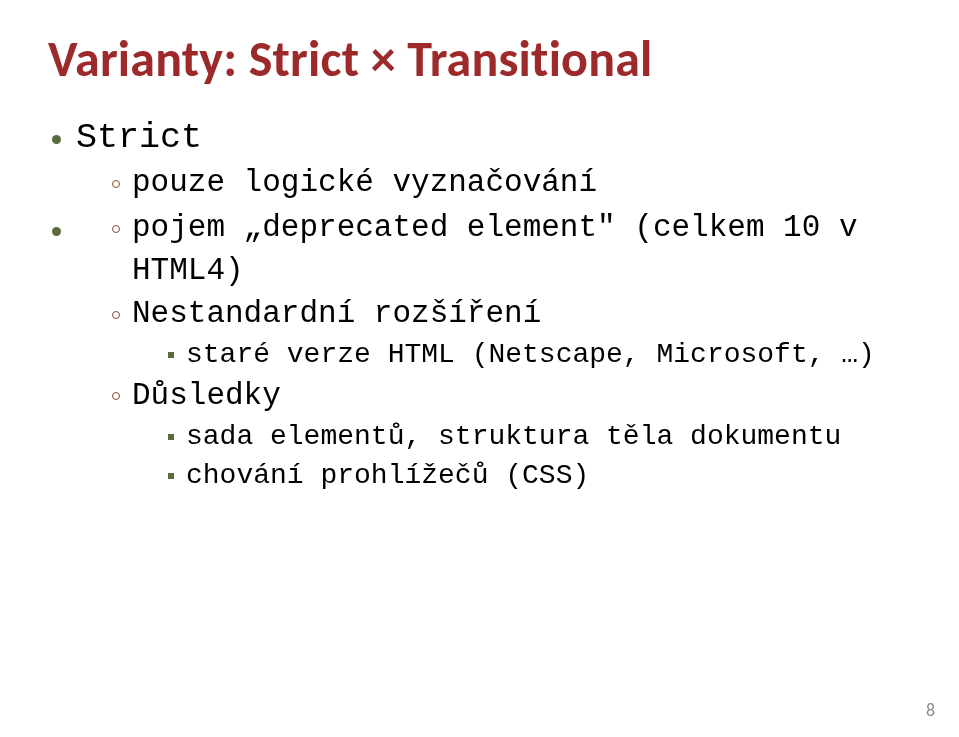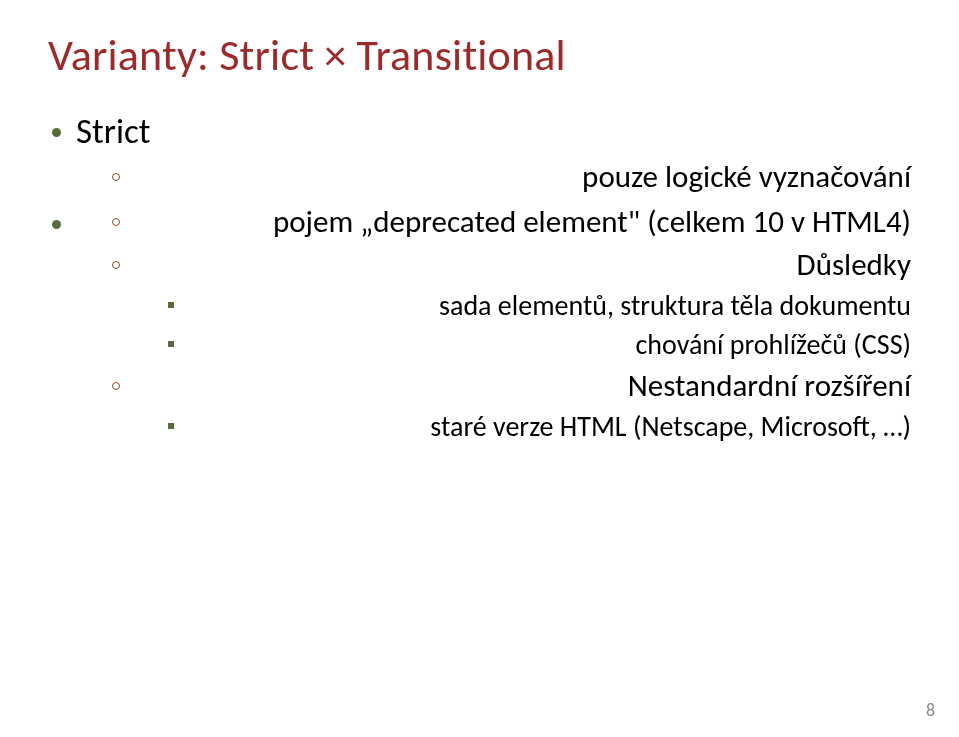--- a/index.html
+++ b/index.html
@@ -13,30 +13,31 @@
     overflow: hidden;
   }
   .slide {
     position: relative;
     width: 959px;
     height: 737px;
     box-sizing: border-box;
     padding: 28px 48px 40px 48px;
   }
   .title {
-    font-size: 44px;
-    font-weight: 400;
+    font-size: 50px;
+    font-weight: 700;
     color: #9c2a2a;
     margin: 0 0 26px 0;
     letter-spacing: 0.2px;
   }
   ul.l1 {
     list-style: none;
     padding: 0;
     margin: 0;
+    font-family: Liberation Mono, monospace;
   }
   ul.l1 > li {
     position: relative;
     padding-left: 28px;
     font-size: 35px;
     line-height: 1.35;
     margin-bottom: 2px;
   }
   ul.l1 > li::before {
     content: "";
@@ -45,21 +46,20 @@
     top: 0.56em;
     width: 9px;
     height: 9px;
     border-radius: 50%;
     background: #5a6b3b;
   }
   ul.l2 {
     list-style: none;
     padding: 0;
     margin: 0 0 0 34px;
-    text-align: right;
   }
   ul.l2 > li {
     position: relative;
     padding-left: 22px;
     font-size: 31px;
     line-height: 1.38;
   }
   ul.l2 > li::before {
     content: "";
     position: absolute;
@@ -117,35 +117,35 @@
         </li>
       </ul>
     </li>
 
     <li>
       <ul class="l2">
         <li>
           <span>pojem „deprecated element" (celkem 10 v HTML4)</span>
         </li>
         <li>
+          <span>Nestandardní rozšíření</span>
+          <ul class="l3">
+            <li>
+              <span>staré verze HTML (Netscape, Microsoft, …)</span>
+            </li>
+          </ul>
+        </li>
+        <li>
           <span>Důsledky</span>
           <ul class="l3">
             <li>
               <span>sada elementů, struktura těla dokumentu</span>
             </li>
             <li>
               <span>chování prohlížečů (CSS)</span>
-            </li>
-          </ul>
-        </li>
-        <li>
-          <span>Nestandardní rozšíření</span>
-          <ul class="l3">
-            <li>
-              <span>staré verze HTML (Netscape, Microsoft, …)</span>
             </li>
           </ul>
         </li>
       </ul>
     </li>
 
 
   </ul>
 
   <div class="pagenum">8</div>

